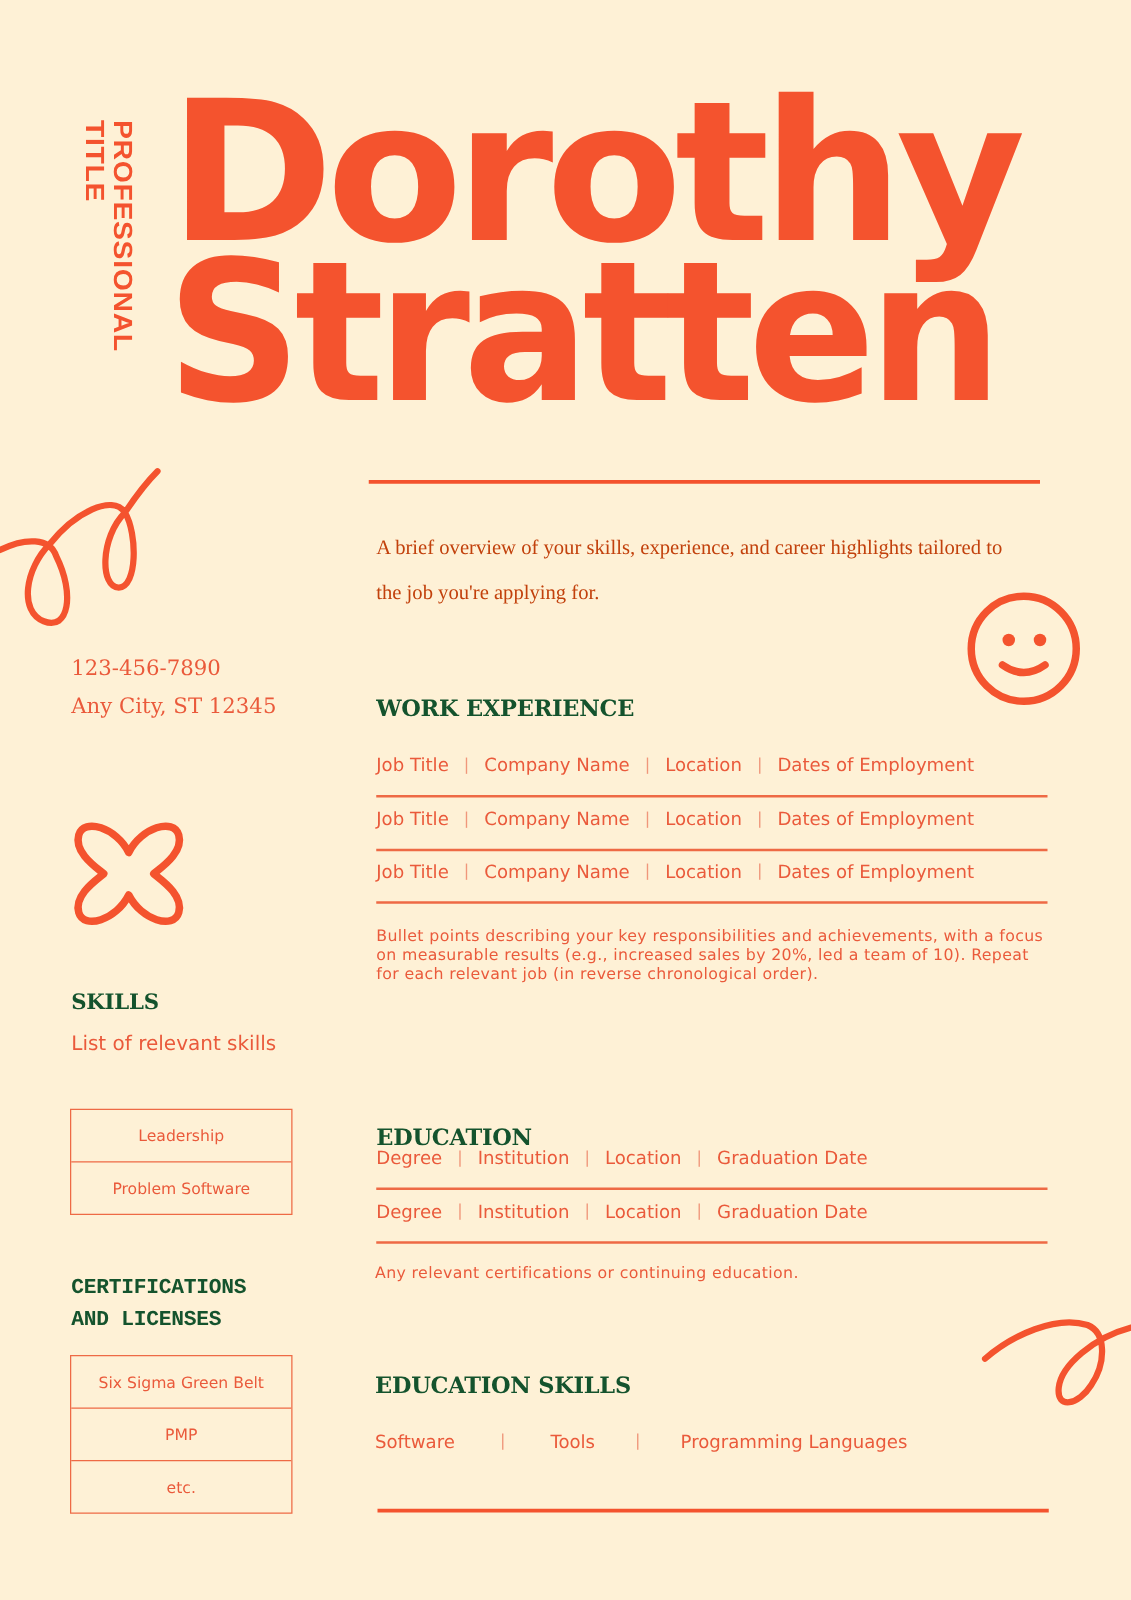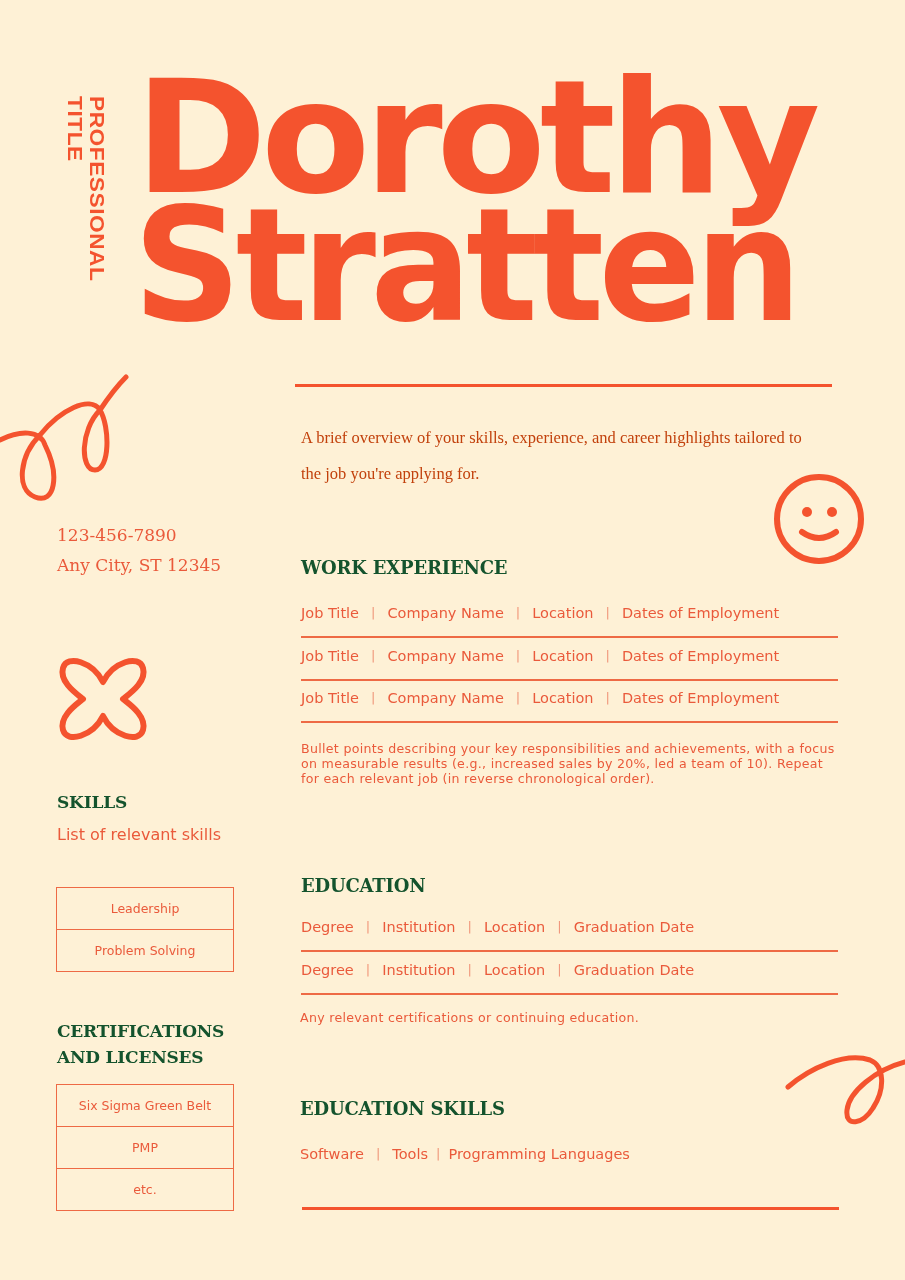--- a/index.html
+++ b/index.html
@@ -164,24 +164,24 @@
   <span>Dates of Employment</span>
 </div>
 <div class="abs rule-thin" style="left:301px; top:721px; width:537px;"></div>
 
 <div class="abs small-text" style="left:301px; top:741px; width:540px;">Bullet points describing your key responsibilities and achievements, with a focus on measurable results (e.g., increased sales by 20%, led a team of 10). Repeat for each relevant job (in reverse chronological order).</div>
 
 <div class="abs section-title" style="left:57px; top:792px; font-size:17px;">SKILLS</div>
 <div class="abs" style="left:57px; top:825px; font-family:'DejaVu Sans',sans-serif; font-size:16px; color:#EA5A3B;">List of relevant skills</div>
 <div class="abs box-list" style="left:56px; top:887px;">
   <div class="cell">Leadership</div>
-  <div class="cell">Problem Solving</div>
-</div>
-
-<div class="abs section-title" style="left:301px; top:875px;">EDUCATION</div>
+  <div class="cell">Problem Software</div>
+</div>
+
+<div class="abs section-title" style="left:301px; top:900px;">EDUCATION</div>
 
 <div class="abs row" style="left:301px; top:919px;">
   <span>Degree</span>
     <span class="sep">|</span>
   <span>Institution</span>
     <span class="sep">|</span>
   <span>Location</span>
     <span class="sep">|</span>
   <span>Graduation Date</span>
 </div>
@@ -193,36 +193,36 @@
   <span>Institution</span>
     <span class="sep">|</span>
   <span>Location</span>
     <span class="sep">|</span>
   <span>Graduation Date</span>
 </div>
 <div class="abs rule-thin" style="left:301px; top:993px; width:537px;"></div>
 
 <div class="abs small-text" style="left:300px; top:1010px;">Any relevant certifications or continuing education.</div>
 
-<div class="abs section-title" style="left:57px; top:1018px; font-size:17px; line-height:26px;">
+<div class="abs section-title" style="left:57px; top:1018px; font-size:17px; line-height:26px;font-family:Liberation Mono, monospace;">
   <div>CERTIFICATIONS</div>
   <div>AND LICENSES</div>
 </div>
 <div class="abs box-list" style="left:56px; top:1084px;">
   <div class="cell">Six Sigma Green Belt</div>
   <div class="cell">PMP</div>
   <div class="cell">etc.</div>
 </div>
 
 <svg class="abs" style="left:785px; top:1050px;" width="120" height="80" viewBox="0 0 120 80">
   <path d="M3,37 C25,18 60,2 85,10 C100,16 100,40 88,58 C78,74 60,78 62,60 C64,42 90,20 120,12" fill="none" stroke="#F4532E" stroke-width="5" stroke-linecap="round"></path>
 </svg>
 
 <div class="abs section-title" style="left:300px; top:1098px;">EDUCATION SKILLS</div>
-<div class="abs row" style="left:300px; top:1146px;">
+<div class="abs row" style="left:300px; top:1146px;gap:24px;">
   <span>Software</span>
     <span class="sep">|</span>
   <span>Tools</span>
     <span class="sep" style="margin:0 8px;">|</span>
   <span>Programming Languages</span>
 </div>
 
 <div class="abs rule-thick" style="left:302px; top:1207px; width:537px;"></div>
 
 </body></html>

